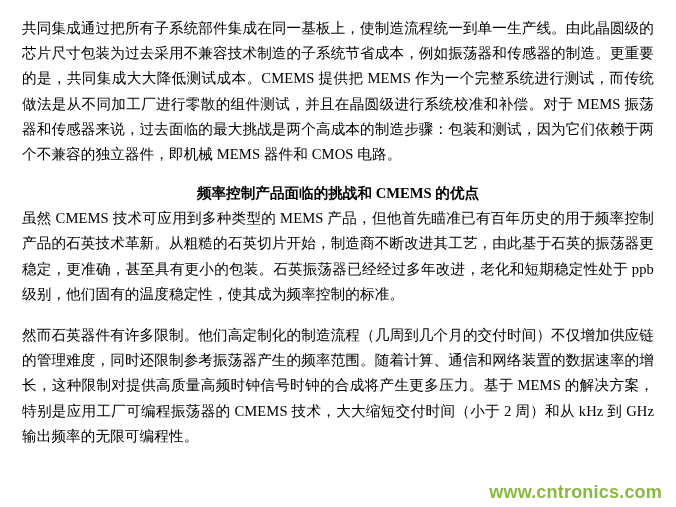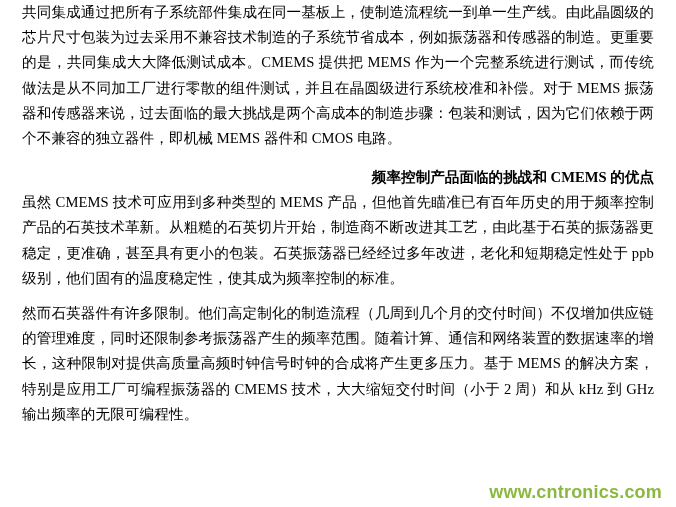--- a/index.html
+++ b/index.html
@@ -15,39 +15,39 @@
     overflow: hidden;
     position: relative;
   }
   .page {
     position: absolute;
     left: 0;
     top: 0;
     width: 676px;
     height: 507px;
     box-sizing: border-box;
-    padding: 0 22px 0 22px;
+    padding: 16px 22px 0 22px;
   }
   .para {
     font-size: 14.6px;
     line-height: 25.2px;
     text-align: justify;
     text-justify: inter-ideograph;
     margin: 0 0 0 0;
     letter-spacing: 0.1px;
   }
   .para.gap {
-    margin-top: 10px;
+    margin-top: 16px;
   }
   .heading {
     font-size: 14.6px;
     line-height: 25px;
     font-weight: bold;
     margin: 14px 0 0 0;
-    text-align: right;
+    text-align: center;
   }
   .watermark {
     position: absolute;
     right: 14px;
     bottom: 4px;
     font-family: "Liberation Sans", sans-serif;
     font-size: 18px;
     color: #8ab93f;
     letter-spacing: 0.2px;
     font-weight: bold;

